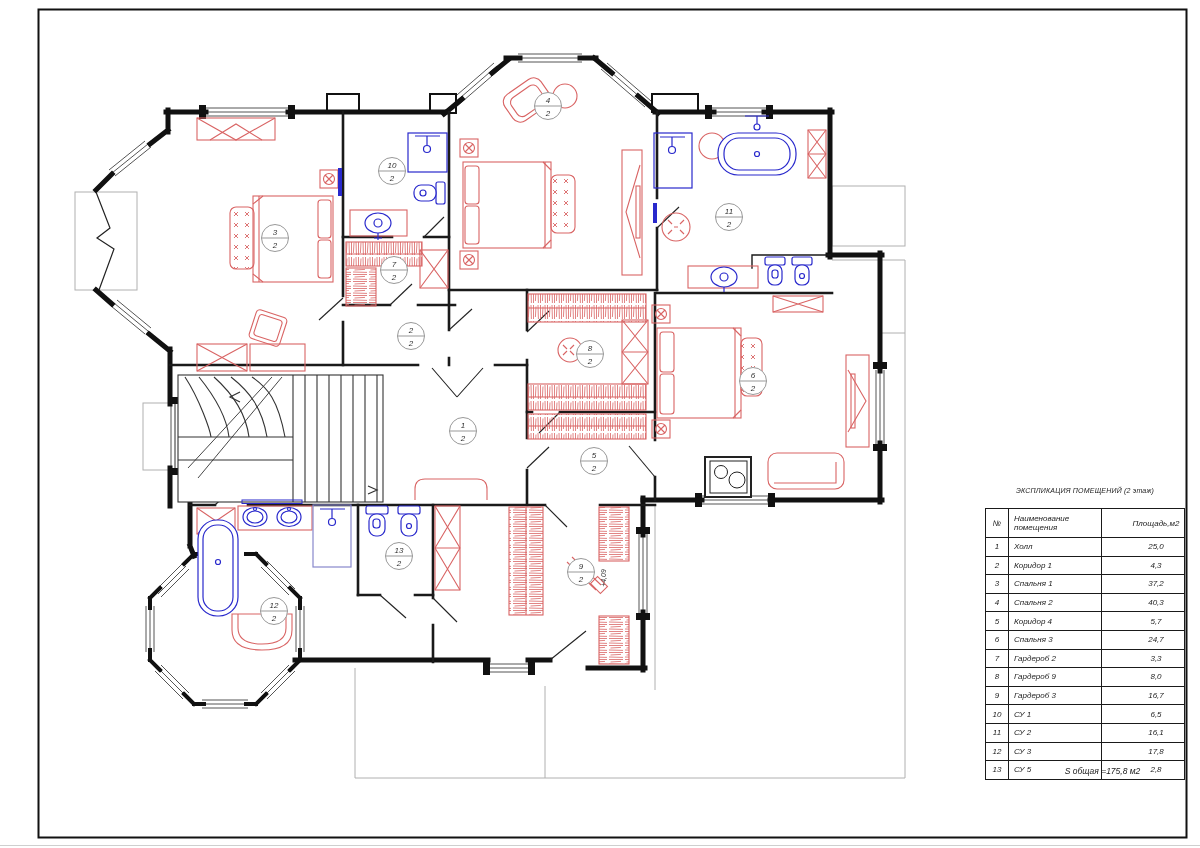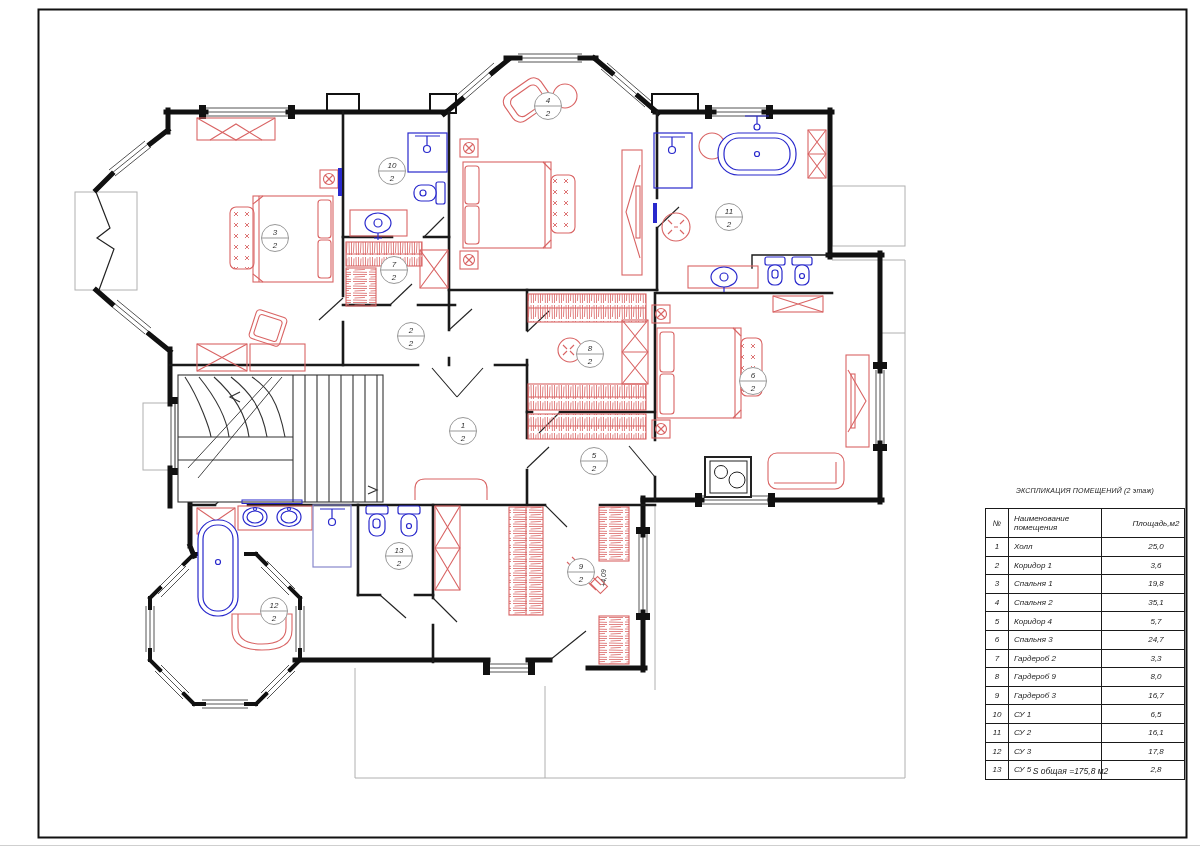--- a/index.html
+++ b/index.html
@@ -11,21 +11,21 @@
   .legend{position:absolute;left:985px;top:508px;width:200px;border:1.7px solid #1a1a1a;
         box-sizing:border-box;background:#fff;color:#222;}
   .lrow{display:flex;align-items:center;height:17.6px;border-top:1px solid #1a1a1a;
         font-size:8px;font-style:italic;}
   .lrow.header{height:28px;border-top:none;font-size:8px;}
   .c-num{width:22px;text-align:center;border-right:1.1px solid #1a1a1a;align-self:stretch;
         display:flex;align-items:center;justify-content:center;}
   .c-name{flex:1;padding-left:5px;border-right:1.1px solid #1a1a1a;align-self:stretch;
         display:flex;align-items:center;}
   .c-area{width:56px;text-align:left;display:flex;align-items:center;justify-content:center;margin-left:26px;}
-  .legend-total{position:absolute;left:988px;top:766px;width:165px;text-align:center;
+  .legend-total{position:absolute;left:1020px;top:766px;width:165px;text-align:center;
         font-size:8.5px;font-style:italic;color:#222;}
 </style>
 </head>
 <body>
 
 <div class="sheet">
 
 <svg viewBox="0 0 1200 848" width="1200" height="848">
   <defs>
     <pattern id="rackV" width="7" height="16" patternUnits="userSpaceOnUse">
@@ -517,31 +517,31 @@
     <div class="c-area">Площадь,м2</div>
   </div>
   <div class="lrow">
     <div class="c-num">1</div>
     <div class="c-name">Холл</div>
     <div class="c-area">25,0</div>
   </div>
   <div class="lrow">
     <div class="c-num">2</div>
     <div class="c-name">Коридор 1</div>
-    <div class="c-area">3,6</div>
+    <div class="c-area">4,3</div>
   </div>
   <div class="lrow">
     <div class="c-num">3</div>
     <div class="c-name">Спальня 1</div>
-    <div class="c-area">19,8</div>
+    <div class="c-area">37,2</div>
   </div>
   <div class="lrow">
     <div class="c-num">4</div>
     <div class="c-name">Спальня 2</div>
-    <div class="c-area">35,1</div>
+    <div class="c-area">40,3</div>
   </div>
   <div class="lrow">
     <div class="c-num">5</div>
     <div class="c-name">Коридор 4</div>
     <div class="c-area">5,7</div>
   </div>
   <div class="lrow">
     <div class="c-num">6</div>
     <div class="c-name">Спальня 3</div>
     <div class="c-area">24,7</div>

